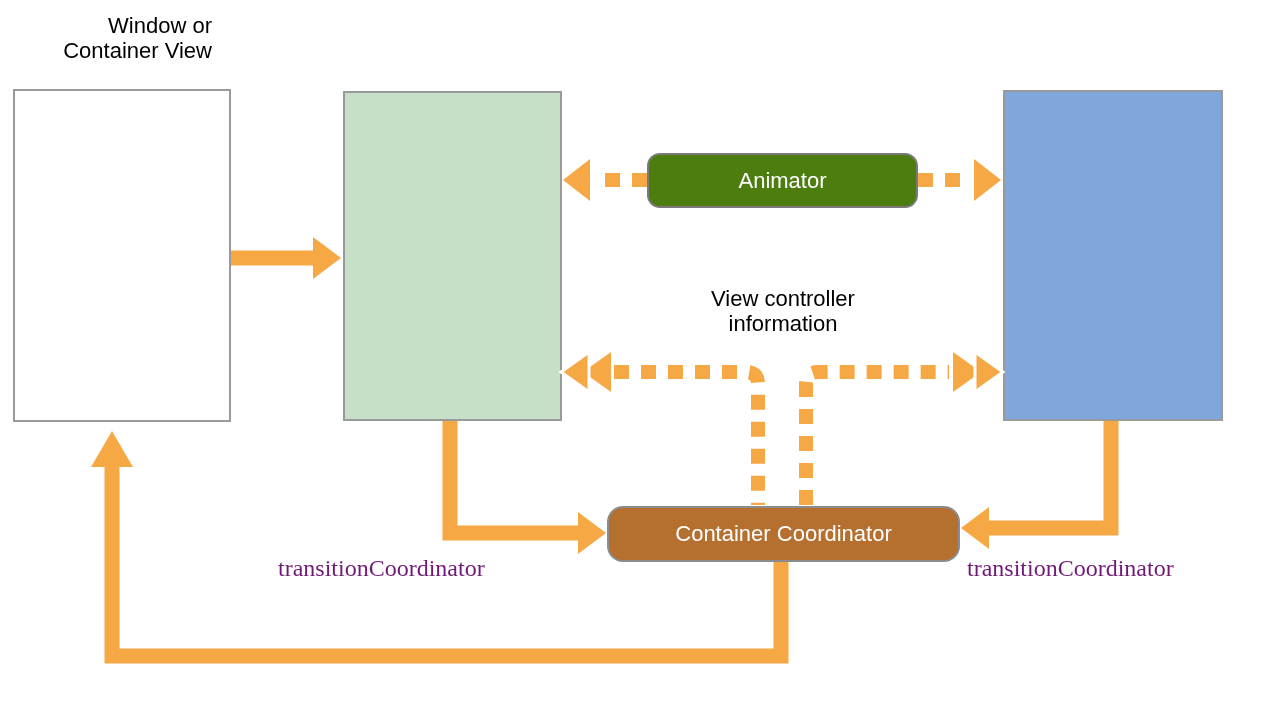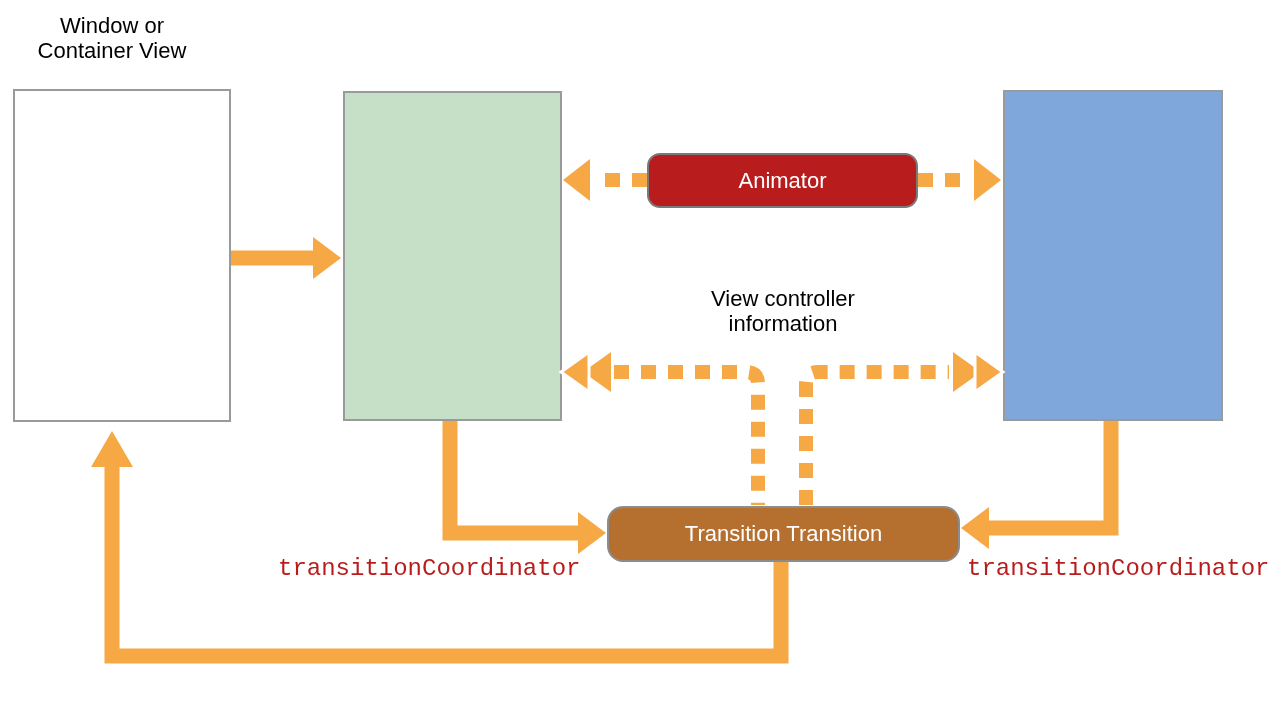--- a/index.html
+++ b/index.html
@@ -32,46 +32,46 @@
     z-index: 2;
     display: flex;
     align-items: center;
     justify-content: center;
     box-sizing: border-box;
     color: #ffffff;
     font-size: 22px;
   }
   .animator-pill {
     left: 647px; top: 153px; width: 271px; height: 55px;
-    background: #b91c1c;
+    background: #4d7c0f;
     border: 2px solid #7a7a7a;
     border-radius: 13px;
   }
   .coordinator-pill {
     left: 607px; top: 506px; width: 353px; height: 56px;
     background: #b5702f;
     border: 2px solid #8c8c8c;
     border-radius: 16px;
   }
   .label {
     position: absolute;
     z-index: 3;
     color: #000000;
     text-align: center;
     white-space: pre-line;
     font-size: 22px;
     line-height: 25px;
   }
-  .window-label { left: 12px;  top: 13px;  width: 200px; }
+  .window-label { left: 12px;  top: 13px;  width: 200px; text-align: right; }
   .info-label   { left: 658px; top: 286px; width: 250px; }
   .code {
     position: absolute;
     z-index: 3;
-    color: #b91c1c;
-    font-family: Liberation Mono, monospace;
+    color: #701a75;
+    font-family: Liberation Serif, serif;
     white-space: nowrap;
   }
   .tc-left       { left: 278px; top: 555px; font-size: 24px; }
   .tc-right      { left: 967px; top: 555px; font-size: 24px; }
   .container-view{ left: 338px; top: 671px; font-size: 26px; }
 </style>
 </head>
 <body>
 
 <div class="stage">
@@ -122,21 +122,21 @@
     <g>
       <path d="M781 560 V656 H112 V464" stroke="#f6a845" stroke-width="15" fill="none"></path>
       <polygon points="112,431 91,467 133,467" fill="#f6a845"></polygon>
     </g>
   </svg>
 
   <div class="pill animator-pill">
     <span>Animator</span>
   </div>
   <div class="pill coordinator-pill">
-    <span>Transition Transition</span>
+    <span>Container Coordinator</span>
   </div>
 
   <div class="label window-label">Window or
 Container View</div>
   <div class="label info-label">View controller
 information</div>
   <div class="code tc-left">transitionCoordinator</div>
   <div class="code tc-right">transitionCoordinator</div>
 
 </div>

